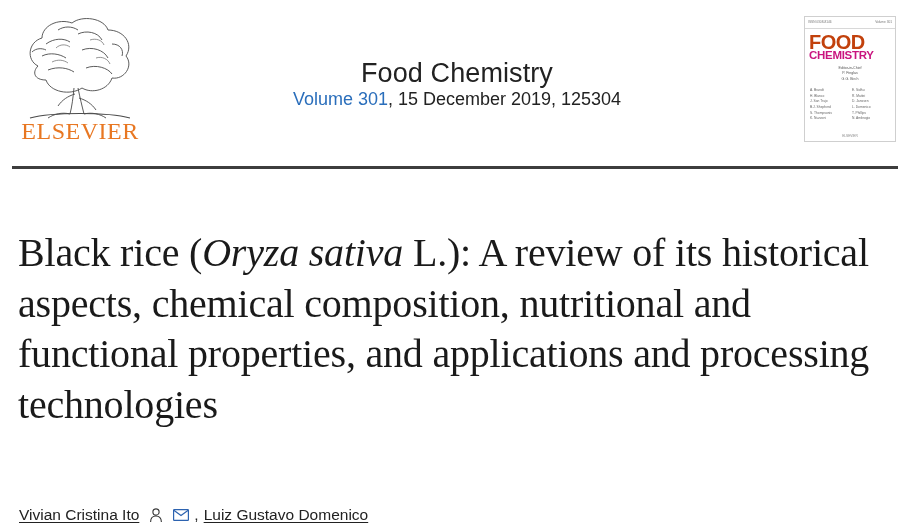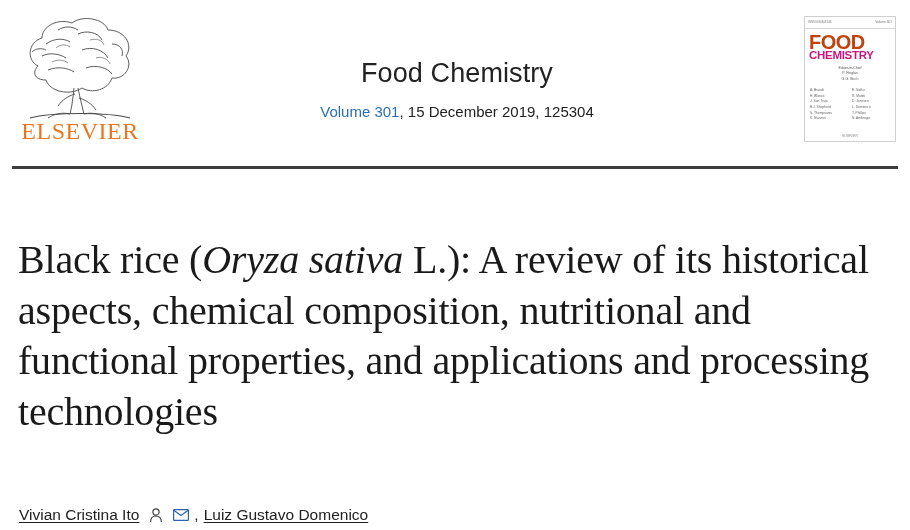--- a/index.html
+++ b/index.html
@@ -58,23 +58,22 @@
     text-align: center;
   }
   .journal-title {
     font-family: "Liberation Sans", sans-serif;
     font-size: 27px;
     color: #222222;
     font-weight: 400;
     letter-spacing: 0.1px;
   }
   .journal-meta {
-    margin-top: 14px;
-    font-family: "Liberation Sans", sans-serif;
-    font-size: 15px;
+    font-family: "Liberation Sans", sans-serif;
+    font-size: 18px;
     color: #222222;
   }
   .journal-meta .volume {
     color: #2a6ebb;
   }
 
   
   .cover {
     position: absolute;
     right: 14px;
@@ -163,21 +162,21 @@
     top: 166px;
     height: 3px;
     background: #3d3d3d;
   }
 
   
   .title {
     position: absolute;
     left: 18px;
     right: 16px;
-    top: 208px;
+    top: 201px;
     font-family: "Liberation Serif", serif;
     font-size: 40px;
     line-height: 1.27;
     color: #1a1a1a;
     font-weight: 400;
     letter-spacing: -0.2px;
   }
   .title em {
     font-style: italic;
   }

